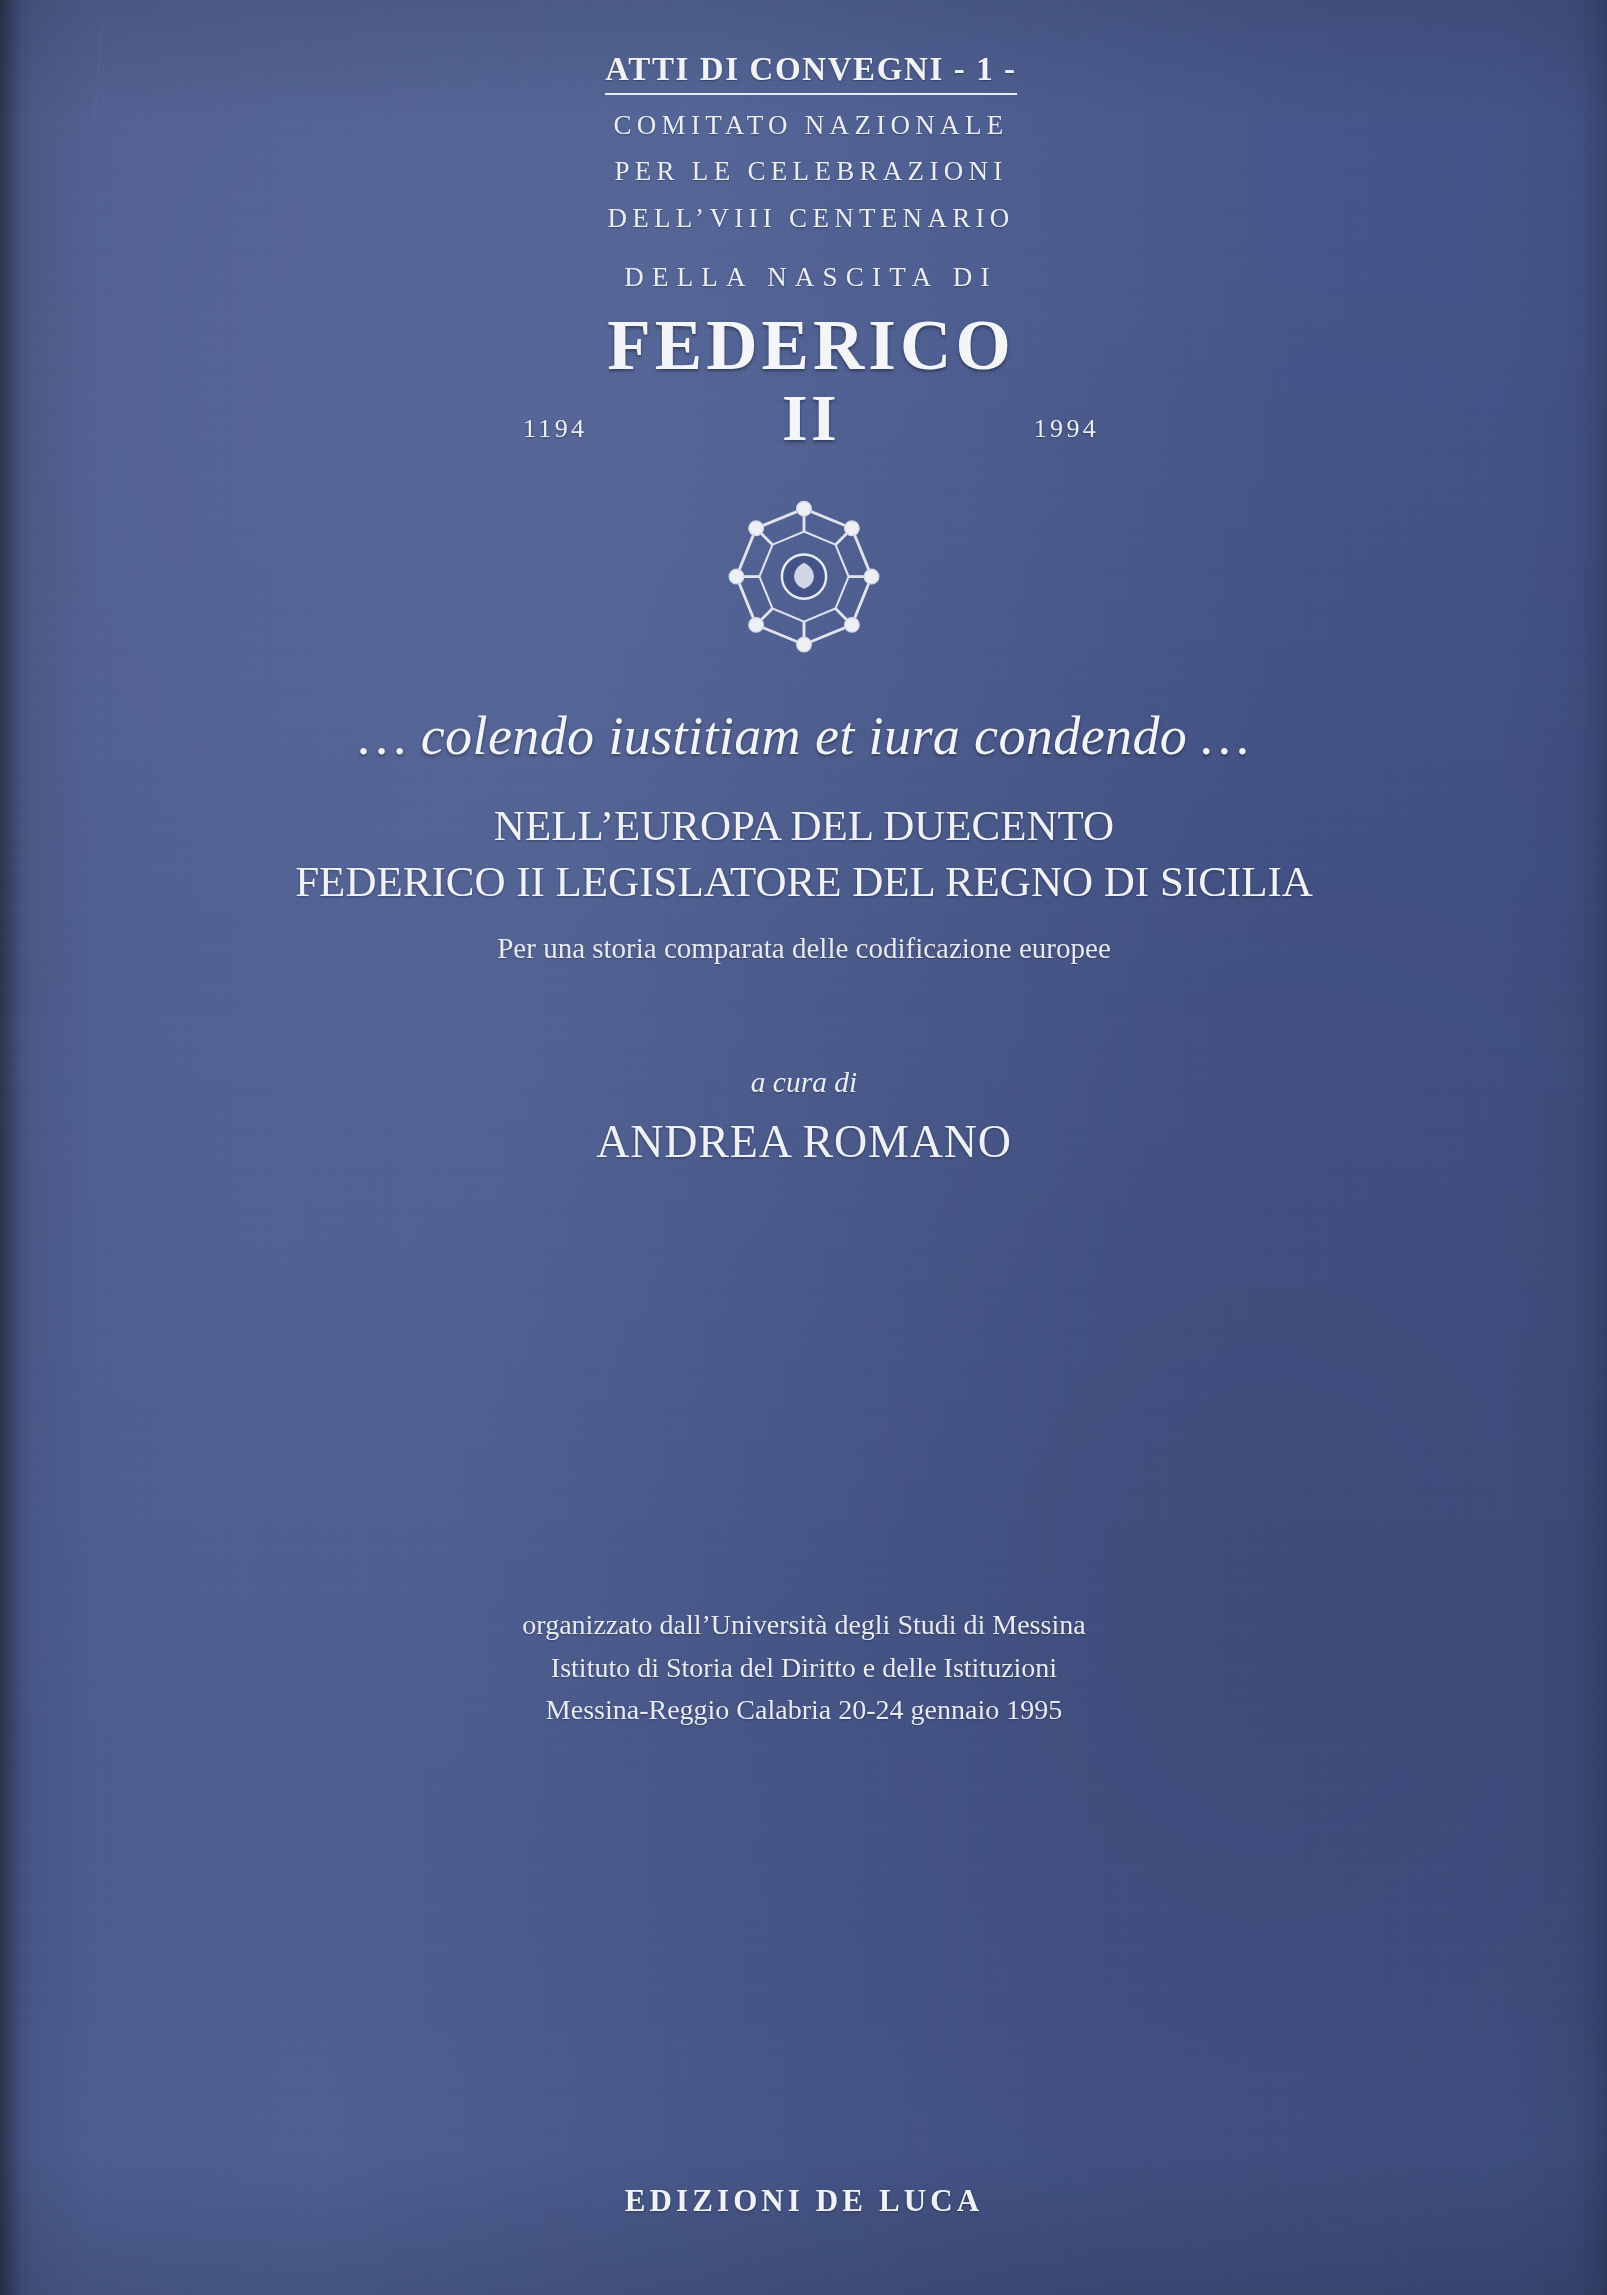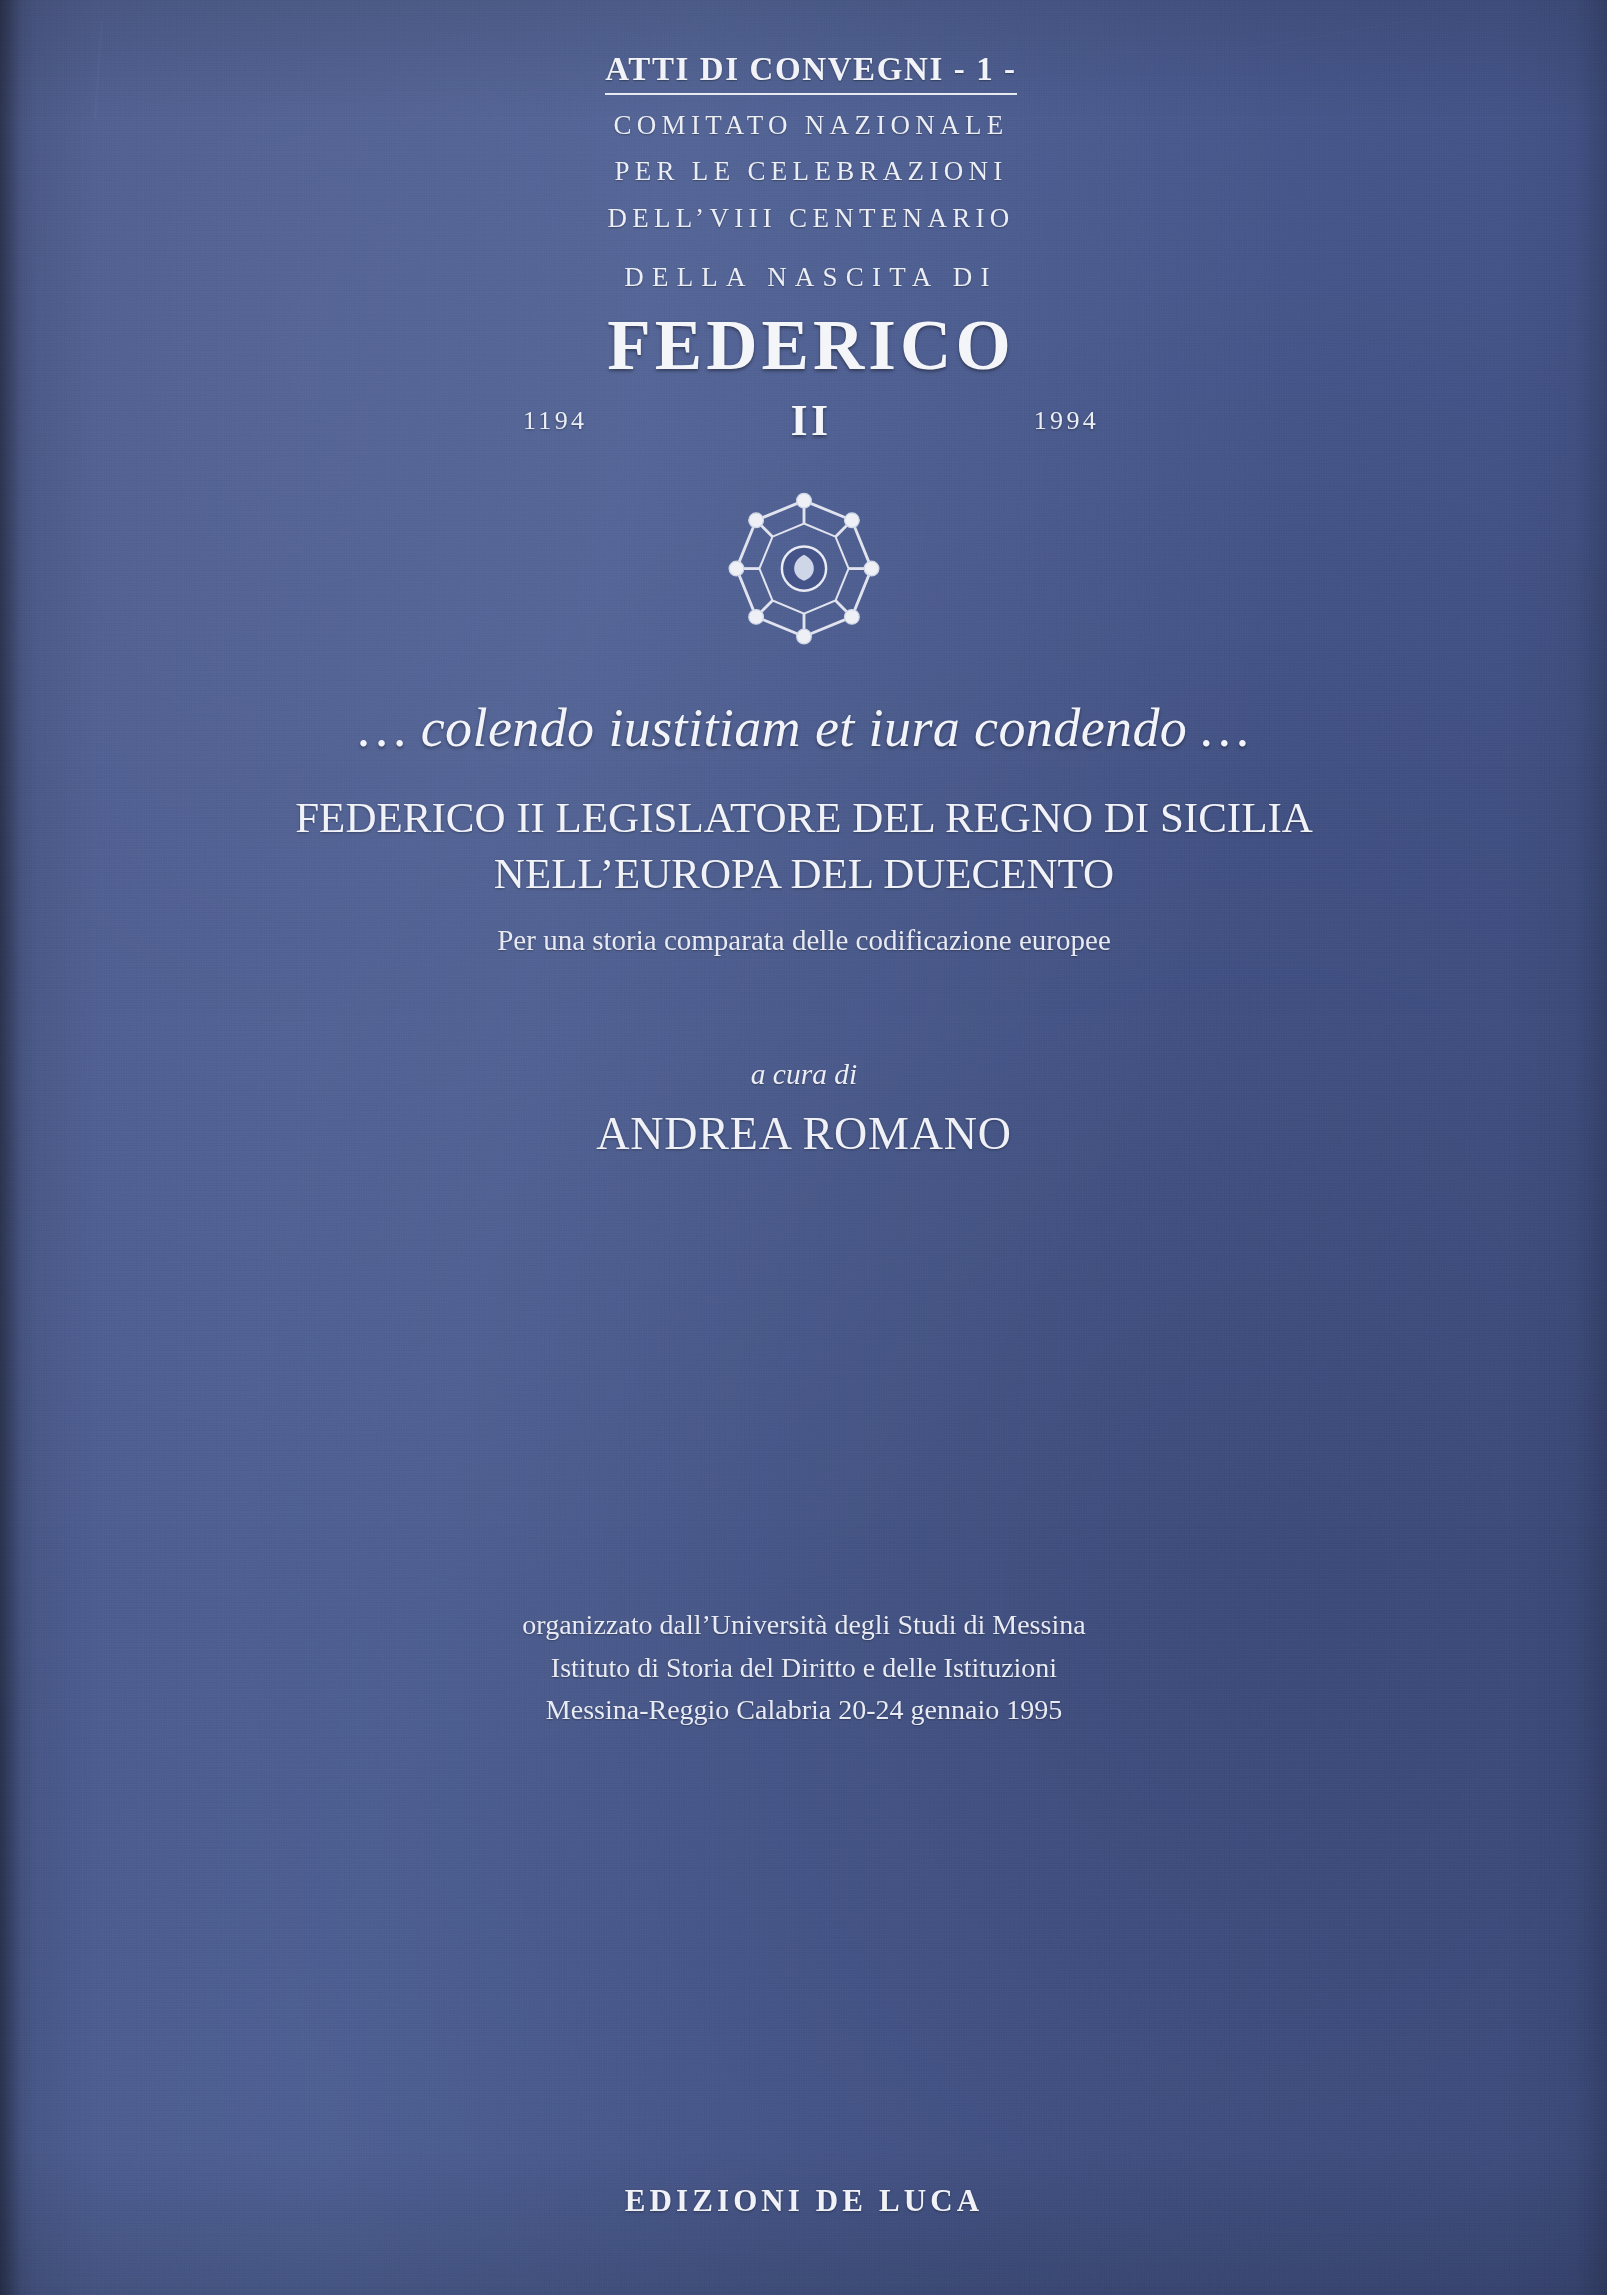--- a/index.html
+++ b/index.html
@@ -95,24 +95,24 @@
     font-size: 71px;
     letter-spacing: 4.1px;
     margin-top: 18px;
     line-height: 0.98;
     color: #f4f5f9;
     text-shadow: 0 1.6px 3.3px rgba(0,0,0,0.40);
   }
   .emperor-numeral {
     font-family: "Liberation Serif", serif;
     font-weight: bold;
-    font-size: 44px;
+    font-size: 66px;
     letter-spacing: 3.3px;
     line-height: 1.0;
-    margin-top: 19px;
+    margin-top: 5px;
     color: #f4f5f9;
     text-shadow: 0 1.6px 3.3px rgba(0,0,0,0.40);
   }
   .dates-row {
     position: relative;
     margin-top: -53px;
     height: 49px;
   }
   .date {
     position: absolute;
@@ -272,22 +272,22 @@
         <circle cx="107.5" cy="107" r="27" fill="#445489" stroke="#e9ebf4" stroke-width="3"></circle>
         <g fill="#dfe4f2" opacity="0.9">
           <path d="M107.5 90 c8 4 12 10 12 17 c0 8 -6 13 -12 15 c-6 -2 -12 -7 -12 -15 c0 -7 4 -13 12 -17 z"></path>
         </g>
       </svg>
     </div>
 
     <div class="title-block">
       <div class="main-title">… colendo iustitiam et iura condendo …</div>
       <div class="subtitle">
+        <div>NELL’EUROPA DEL DUECENTO</div>
         <div>FEDERICO II LEGISLATORE DEL REGNO DI SICILIA</div>
-        <div>NELL’EUROPA DEL DUECENTO</div>
       </div>
       <div class="sub-subtitle">Per una storia comparata delle codificazione europee</div>
     </div>
 
     <div class="editor-block">
       <div class="editor-role">a cura di</div>
       <div class="editor-name">ANDREA ROMANO</div>
     </div>
 
     <div class="conference">

